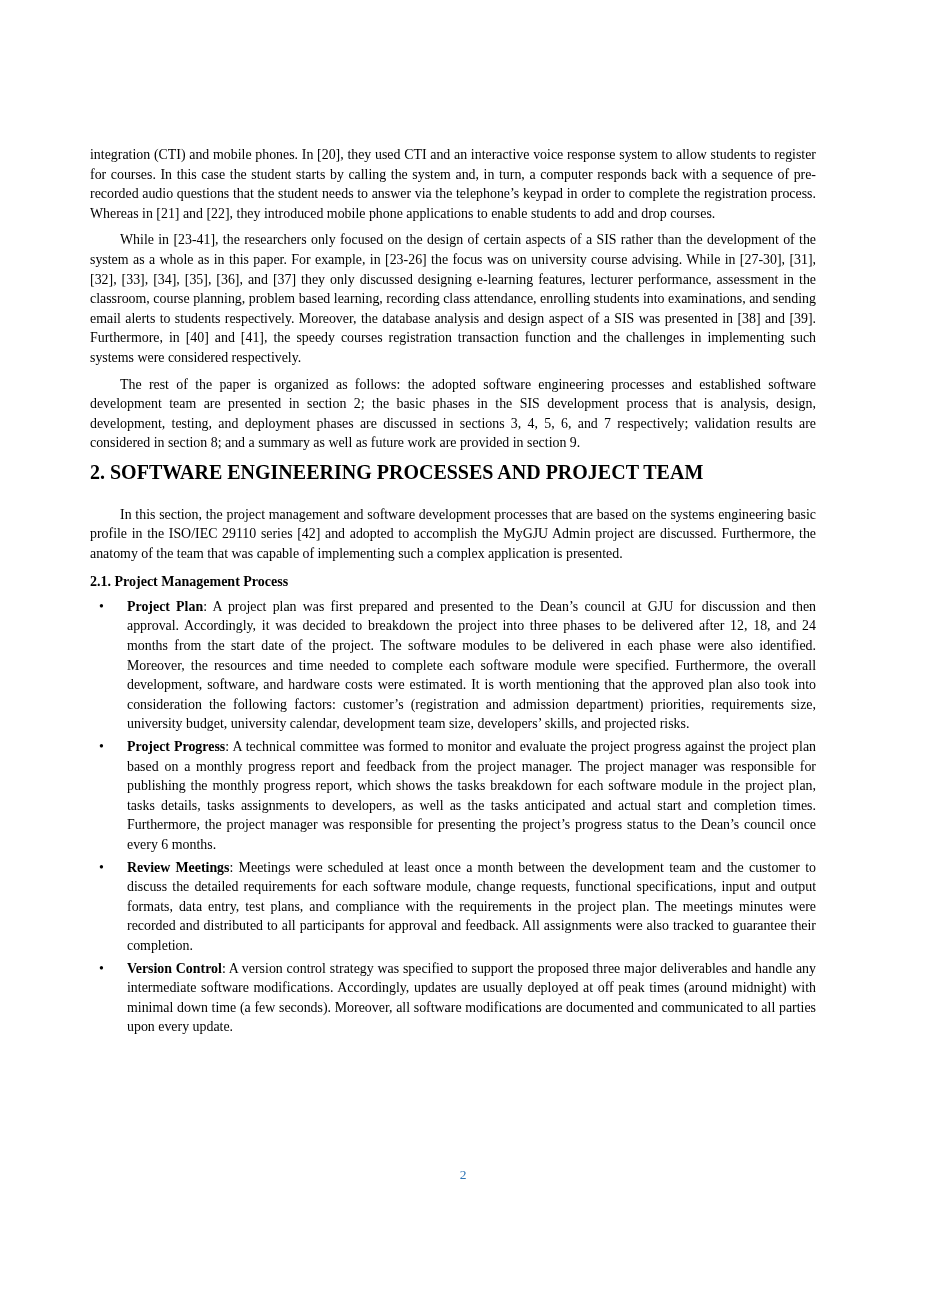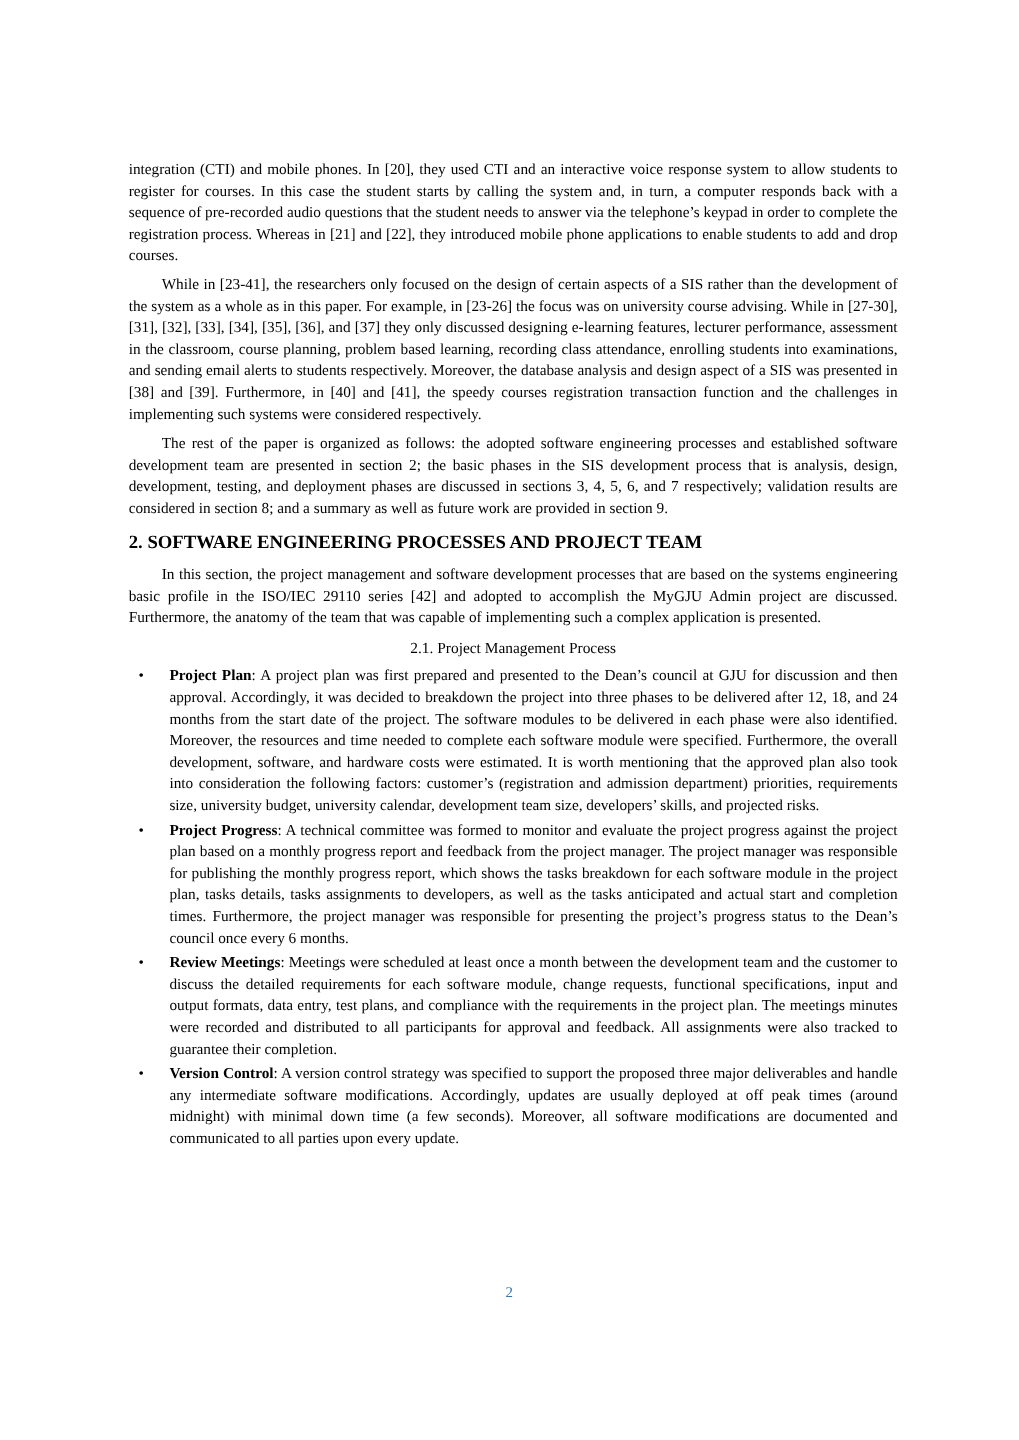--- a/index.html
+++ b/index.html
@@ -5,46 +5,46 @@
   html, body {
     margin: 0;
     padding: 0;
     background: #ffffff;
   }
   .page {
     position: relative;
     width: 926px;
     height: 1309px;
     box-sizing: border-box;
-    padding: 145px 110px 0 117px;
+    padding: 145px 110px 0 90px;
     background: #ffffff;
     font-family: "Liberation Serif", "DejaVu Serif", serif;
     font-size: 13.9px;
     line-height: 19.6px;
     color: #000000;
     overflow: hidden;
   }
   .para {
     margin: 0 0 7px 0;
     text-align: justify;
   }
   .indent {
     text-indent: 30px;
   }
   .h-section {
-    font-size: 17px;
+    font-size: 20px;
     font-weight: bold;
-    margin: 10px 0 11px 0;
+    margin: 10px 0 22px 0;
     text-align: left;
   }
   .h-sub {
     font-size: 14px;
-    font-weight: normal;
+    font-weight: bold;
     margin: 9px 0 5px 0;
-    text-align: center;
+    text-align: left;
   }
   ul.measures {
     list-style: none;
     margin: 2px 0 0 0;
     padding: 0;
   }
   ul.measures li {
     position: relative;
     padding-left: 37px;
     margin: 0 0 3px 0;

